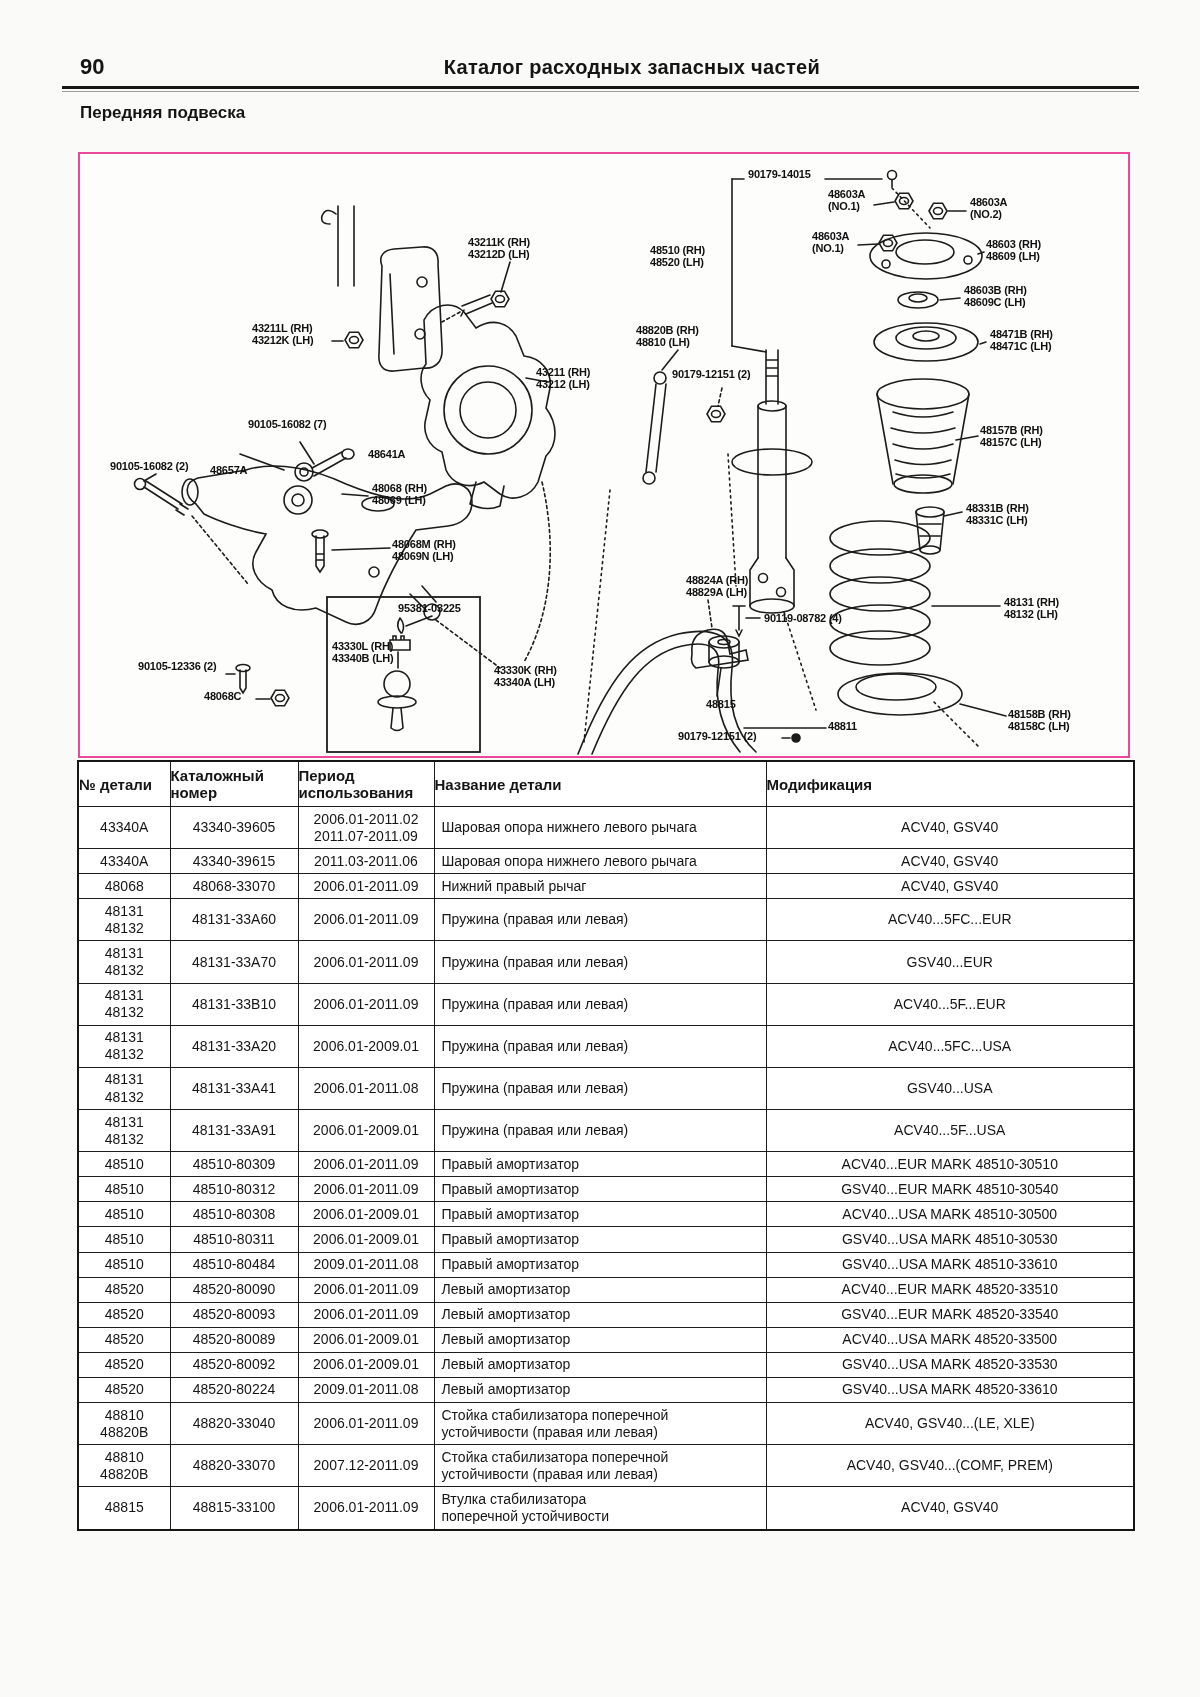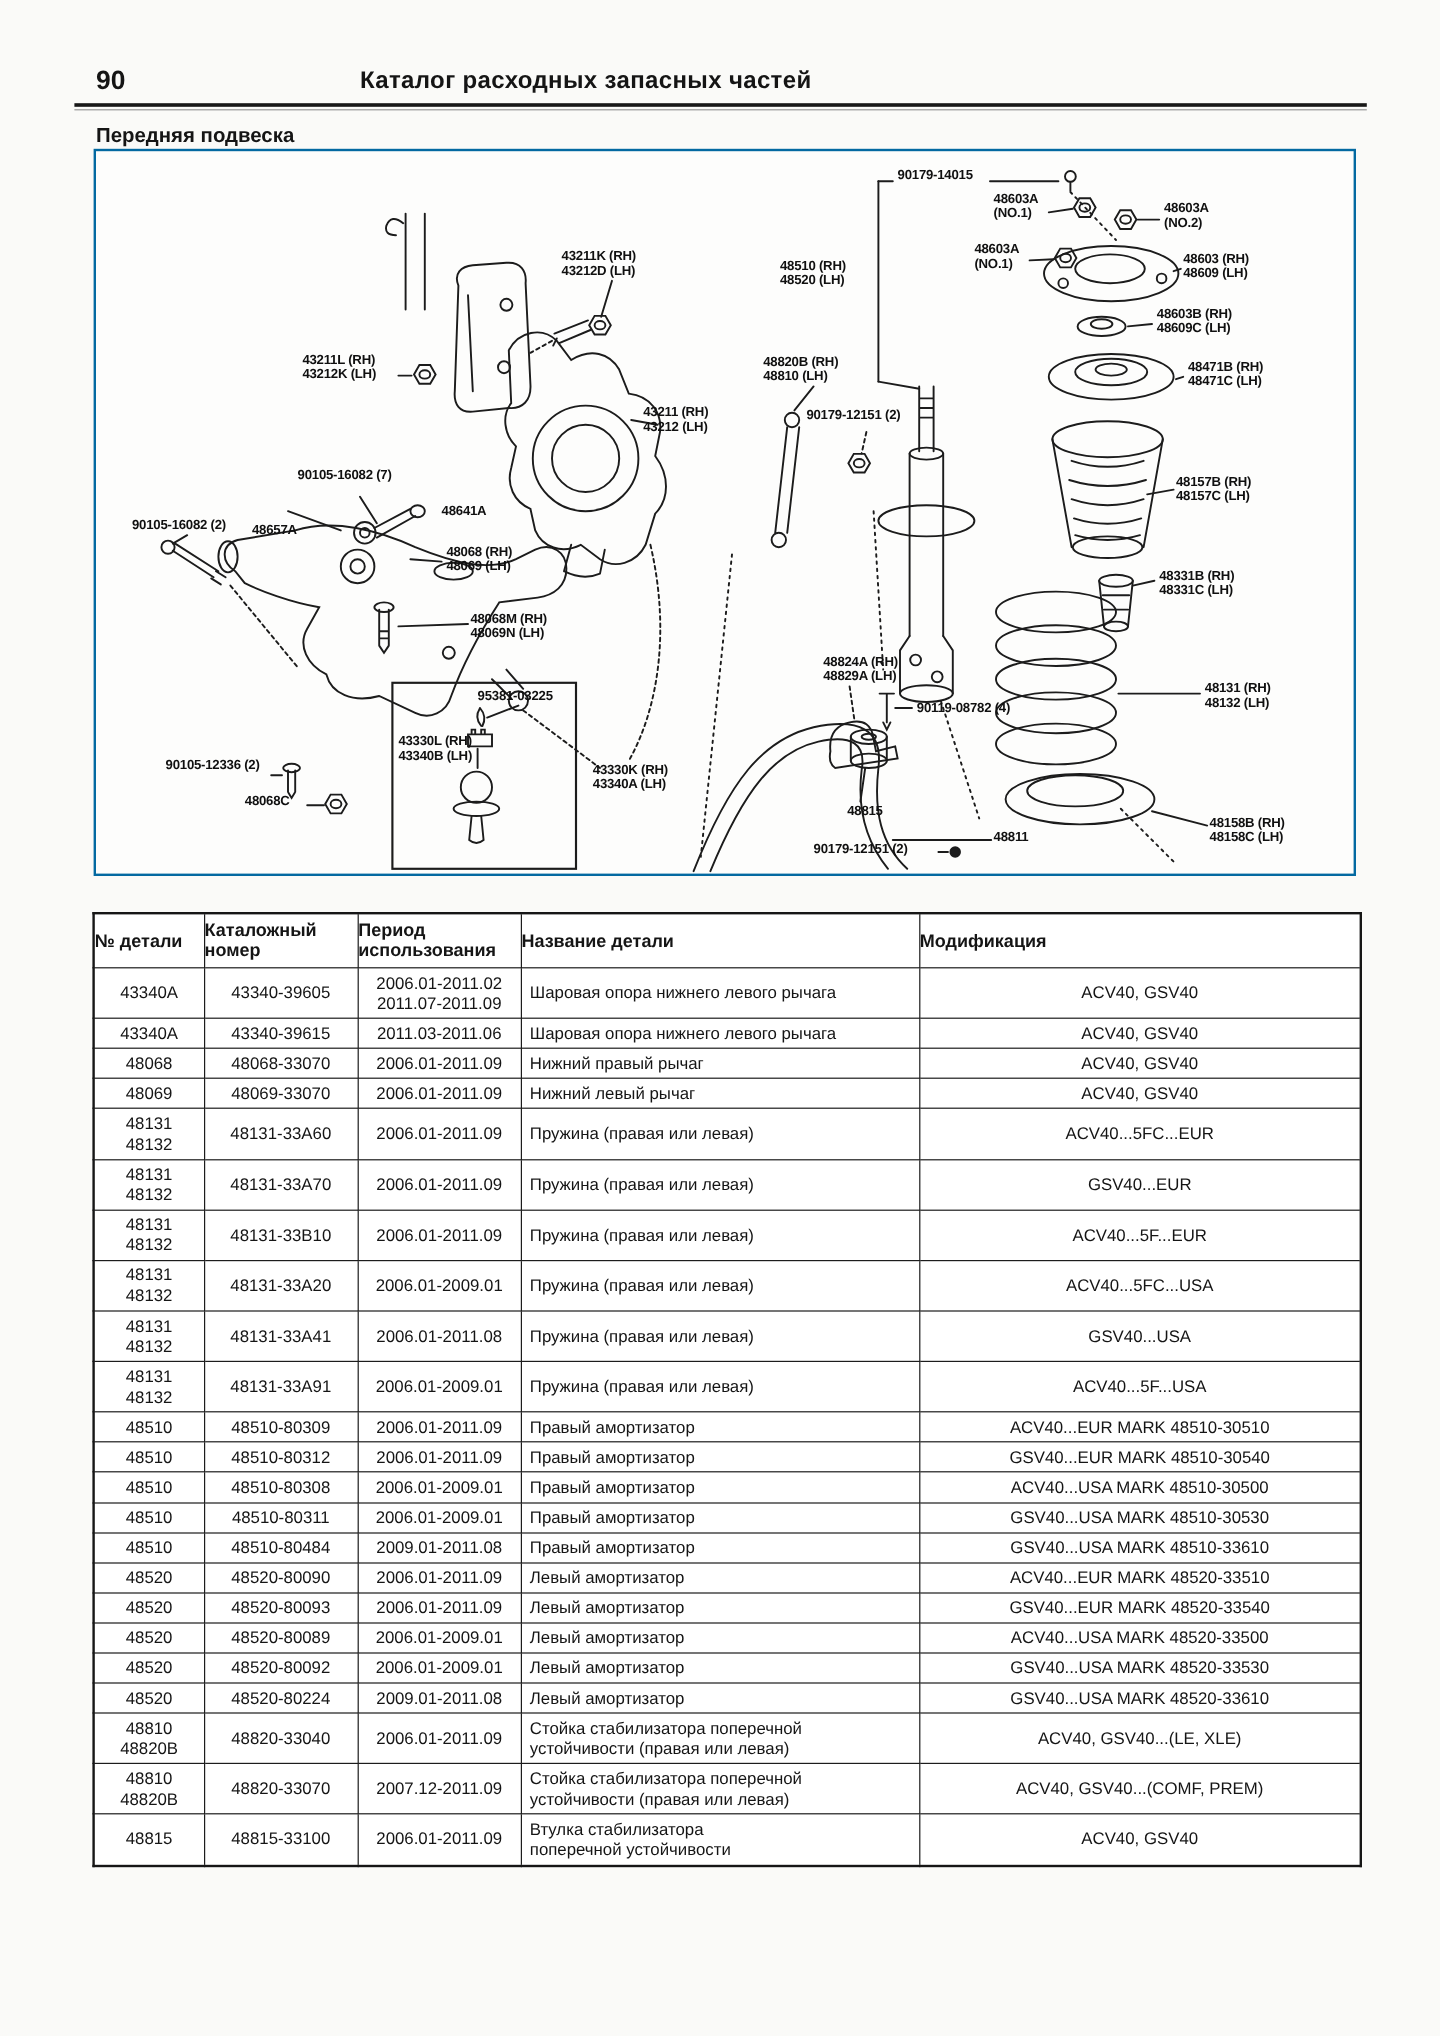--- a/index.html
+++ b/index.html
@@ -1,25 +1,25 @@
 <!DOCTYPE html>
 <html><head>
 <meta charset="utf-8">
 <style>
   html,body{margin:0;padding:0;width:1200px;height:1697px;background:#fafaf8;
     font-family:"Liberation Sans",sans-serif;color:#151515;overflow:hidden;position:relative;}
   .page{position:absolute;inset:0;}
   .page-number{position:absolute;left:80px;top:54px;font-size:22px;font-weight:bold;}
-  .header-title{position:absolute;left:300px;top:56px;width:520px;text-align:left;
+  .header-title{position:absolute;left:300px;top:56px;width:520px;text-align:right;
     font-size:20px;font-weight:bold;letter-spacing:0.3px;}
   .header-rule{position:absolute;left:62px;top:86px;width:1077px;height:3px;background:#171717;}
   .header-rule2{position:absolute;left:62px;top:91px;width:1077px;height:1px;background:#9a9a9a;}
   .section-title{position:absolute;left:80px;top:103px;font-size:17px;font-weight:bold;}
-  .diagram-box{position:absolute;left:78px;top:124px;width:1052px;height:606px;
-    border:2px solid #0369a1;background:#fdfdfc;box-sizing:border-box;}
+  .diagram-box{position:absolute;left:78px;top:152px;width:1052px;height:606px;
+    border:2px solid #ec4899;background:#fdfdfc;box-sizing:border-box;}
   .diagram-art{position:absolute;left:0;top:0;}
   .label-layer{position:absolute;left:0;top:0;width:100%;height:100%;}
   .dlabel{position:absolute;font-size:11px;font-weight:bold;line-height:1.12;
     white-space:pre-line;color:#101010;letter-spacing:-0.2px;}
   .table-wrap{position:absolute;left:77px;top:760px;width:1056px;}
   table.parts{border-collapse:collapse;width:1056px;table-layout:fixed;background:#fff;
     border:2px solid #161616;}
   table.parts th,table.parts td{border:1.5px solid #1c1c1c;white-space:pre-line;
     font-family:"Liberation Sans",sans-serif;vertical-align:middle;}
   table.parts th{font-size:15px;font-weight:bold;text-align:left;padding:5px 0;}
@@ -290,27 +290,20 @@
             <td class="c4">ACV40, GSV40</td>
           </tr>
           <tr>
             <td class="c0">48068</td>
             <td class="c1">48068-33070</td>
             <td class="c2">2006.01-2011.09</td>
             <td class="c3">Нижний правый рычаг</td>
             <td class="c4">ACV40, GSV40</td>
           </tr>
           <tr>
-            <td class="c0">48069</td>
-            <td class="c1">48069-33070</td>
-            <td class="c2">2006.01-2011.09</td>
-            <td class="c3">Нижний левый рычаг</td>
-            <td class="c4">ACV40, GSV40</td>
-          </tr>
-          <tr>
             <td class="c0">48131
 48132</td>
             <td class="c1">48131-33A60</td>
             <td class="c2">2006.01-2011.09</td>
             <td class="c3">Пружина (правая или левая)</td>
             <td class="c4">ACV40...5FC...EUR</td>
           </tr>
           <tr>
             <td class="c0">48131
 48132</td>

